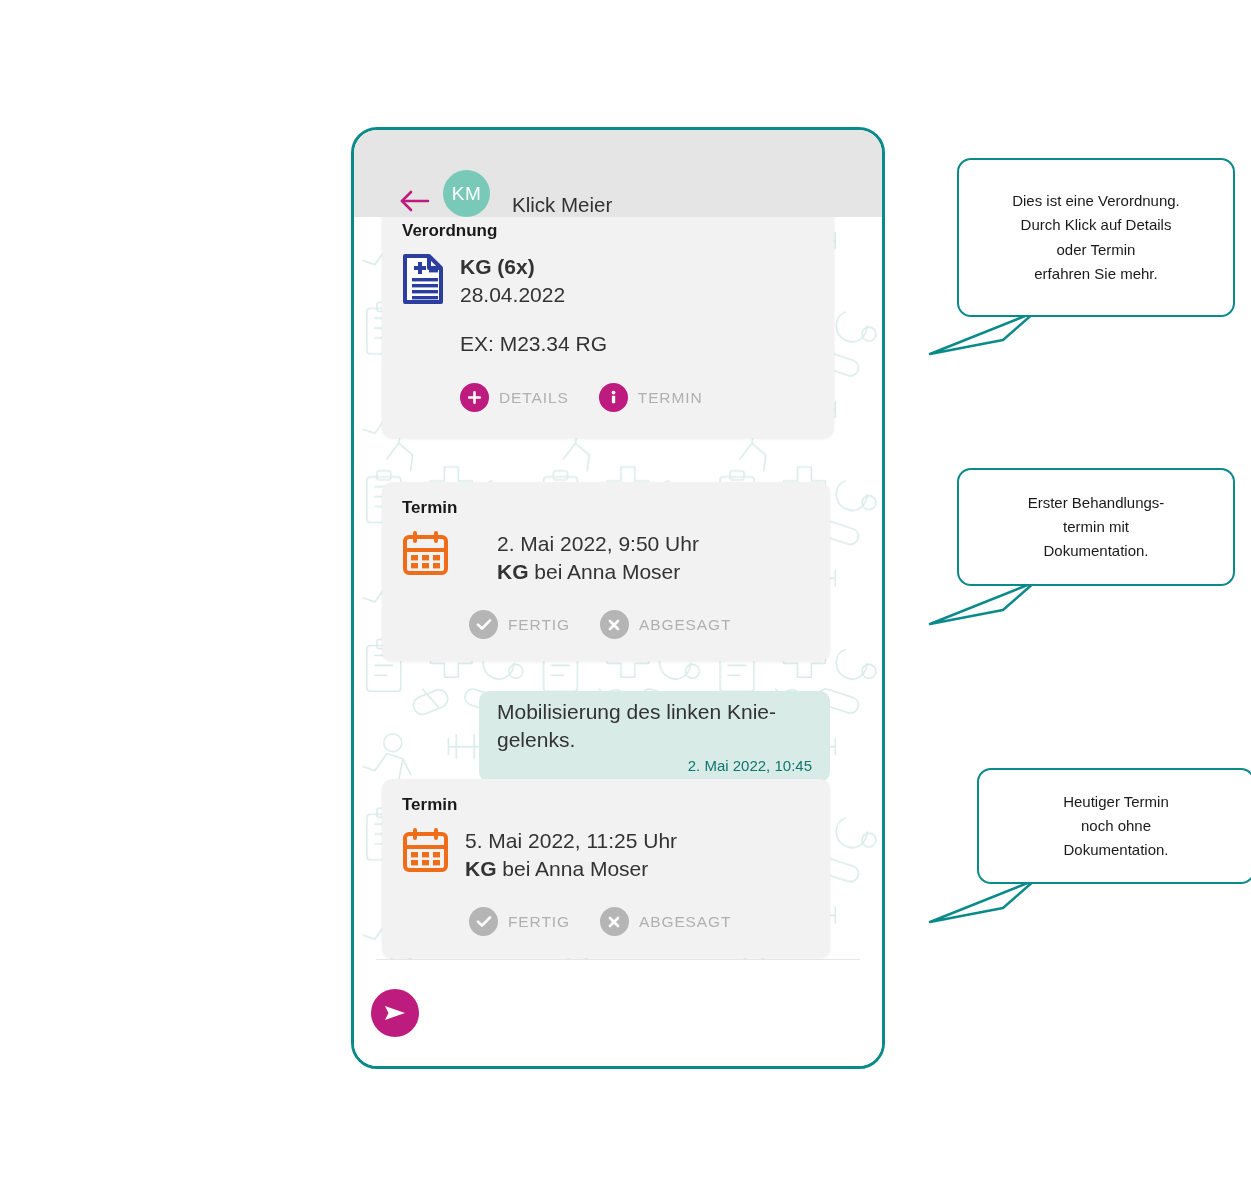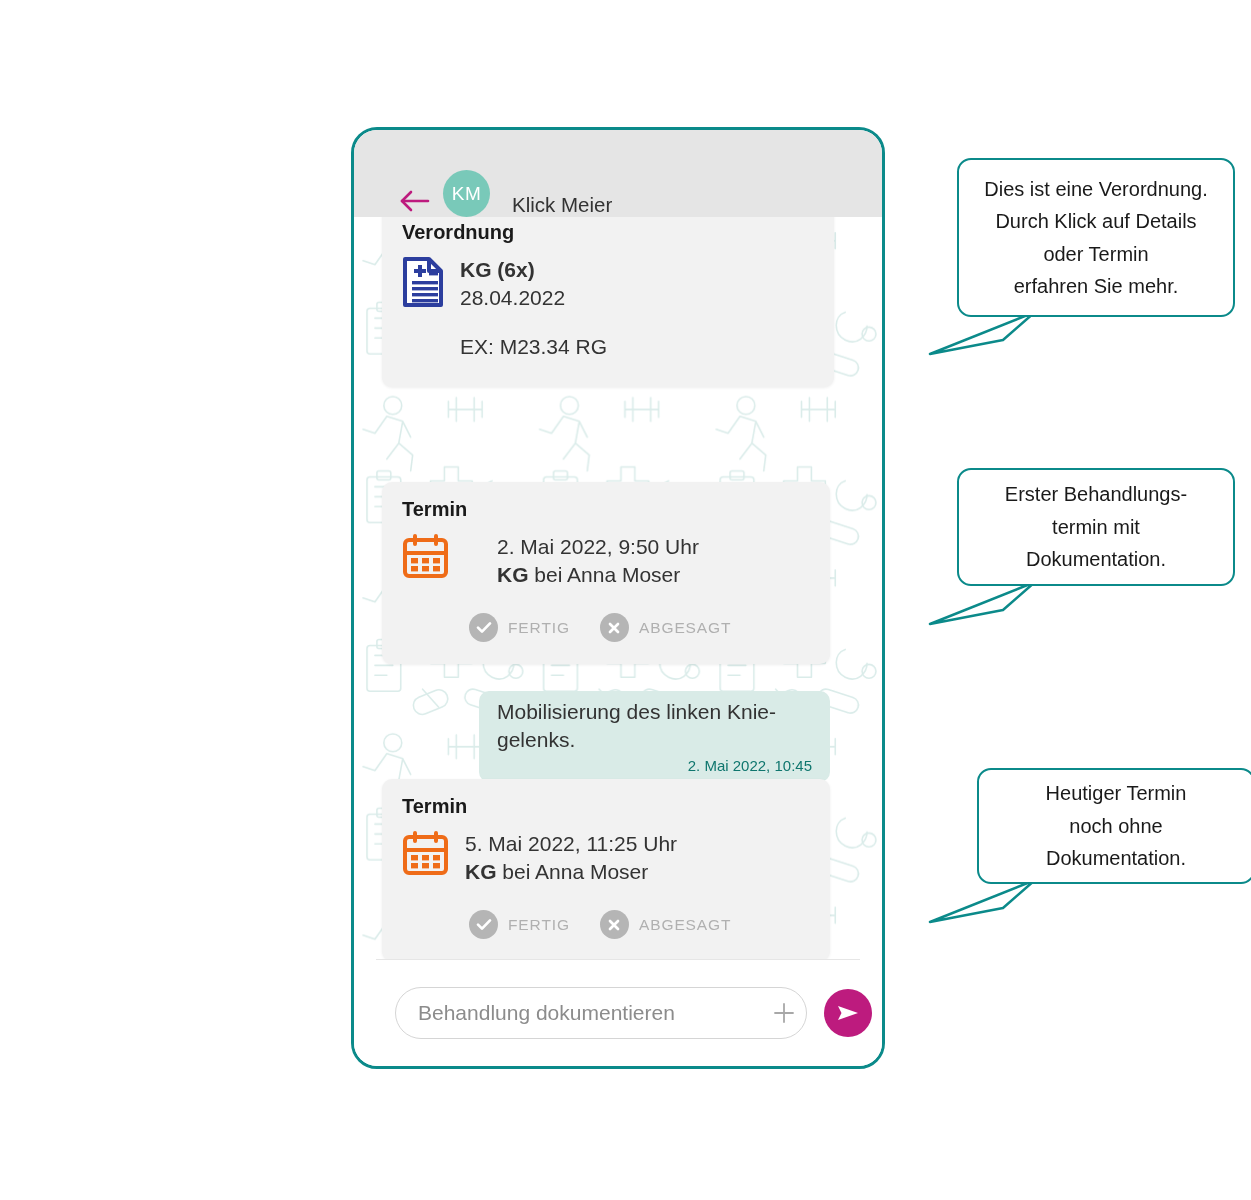--- a/index.html
+++ b/index.html
@@ -96,21 +96,21 @@
   }
 
   
   .chat-card {
     position: absolute;
     background: #f2f2f2;
     border-radius: 10px;
     box-shadow: 0 1px 3px rgba(0,0,0,0.07);
   }
   .card-kicker {
-    font-size: 20px;
+    font-size: 17px;
     font-weight: bold;
     color: #1a1a1a;
     margin: 0 0 6px 0;
   }
   .card-row {
     display: flex;
     align-items: flex-start;
   }
   .card-icon {
     flex: 0 0 auto;
@@ -244,21 +244,21 @@
     border-radius: 14px;
     background: #ffffff;
     box-sizing: border-box;
     display: flex;
     align-items: center;
     justify-content: center;
     text-align: center;
     z-index: 20;
   }
   .callout-text {
-    font-size: 20px;
+    font-size: 15px;
     color: #1a1a1a;
     line-height: 1.62;
     padding: 0 12px;
     white-space: pre-line;
   }
   .callout-tail {
     position: absolute;
     z-index: 19;
     pointer-events: none;
   }
@@ -328,20 +328,39 @@
               <rect x="10" y="37" width="26" height="3.4" fill="#2c3e9e"></rect>
               <rect x="10" y="43" width="26" height="3.4" fill="#2c3e9e"></rect>
             </svg>
           </div>
           <div>
             <div class="card-maintext">
               <b>KG (6x)</b>
             </div>
             <div class="card-maintext">28.04.2022</div>
             <div class="card-sub" style="margin-top:22px;">EX: M23.34 RG</div>
+            <div class="action-row" style="margin-top:25px;">
+              <div class="action-btn">
+                <div class="action-circle magenta">
+                  <svg width="15" height="15" viewBox="0 0 15 15">
+                    <path d="M7.5 2.2 V12.8 M2.2 7.5 H12.8" stroke="#ffffff" stroke-width="2.6" stroke-linecap="round"></path>
+                  </svg>
+                </div>
+                <span class="action-label">DETAILS</span>
+              </div>
+              <div class="action-btn" style="margin-left:30px;">
+                <div class="action-circle magenta">
+                  <svg width="15" height="17" viewBox="0 0 15 17">
+                    <circle cx="7.5" cy="3.6" r="1.9" fill="#ffffff"></circle>
+                    <rect x="5.9" y="6.8" width="3.3" height="7.4" rx="0.6" fill="#ffffff"></rect>
+                  </svg>
+                </div>
+                <span class="action-label">TERMIN</span>
+              </div>
+            </div>
           </div>
         </div>
       </div>
 
       <div class="chat-card" style="left:28px; top:265px; width:448px; padding:16px 20px 22px 20px; box-sizing:border-box;">
         <div class="card-kicker">Termin</div>
         <div class="card-row" style="margin-top:12px;gap:32px;">
           <div class="card-icon">
             <svg width="47" height="46" viewBox="0 0 47 46">
               <path d="M13 3 v8 M34 3 v8" stroke="#ef6c18" stroke-width="4" stroke-linecap="round"></path>
@@ -433,28 +452,20 @@
             <span class="action-label">ABGESAGT</span>
           </div>
         </div>
       </div>
 
     </div>
   </div>
 
   <div id="composer">
     <div id="composer-top-line"></div>
-    <div id="composer-input-wrap">
-      <input id="composer-input" type="text" placeholder="Behandlung dokumentieren" style="">
-      <div id="attach-button">
-        <svg width="22" height="22" viewBox="0 0 22 22">
-          <path d="M11 2 V20 M2 11 H20" stroke="#a8a8a8" stroke-width="1.8" stroke-linecap="round"></path>
-        </svg>
-      </div>
-    </div>
     <div id="send-button">
       <svg width="26" height="22" viewBox="0 0 26 22">
         <path d="M3 4 L23 11 L3 18 L6.5 11 Z" fill="#ffffff"></path>
       </svg>
     </div>
   </div>
 </div>
 
 <svg class="callout-tail" style="left:925px; top:310px; width:130px; height:48px;" viewBox="0 0 130 48">
   <path d="M110 2 L5 44 L78 30 Z" fill="#ffffff" stroke="#0b8a8a" stroke-width="2.5" stroke-linejoin="round"></path>

